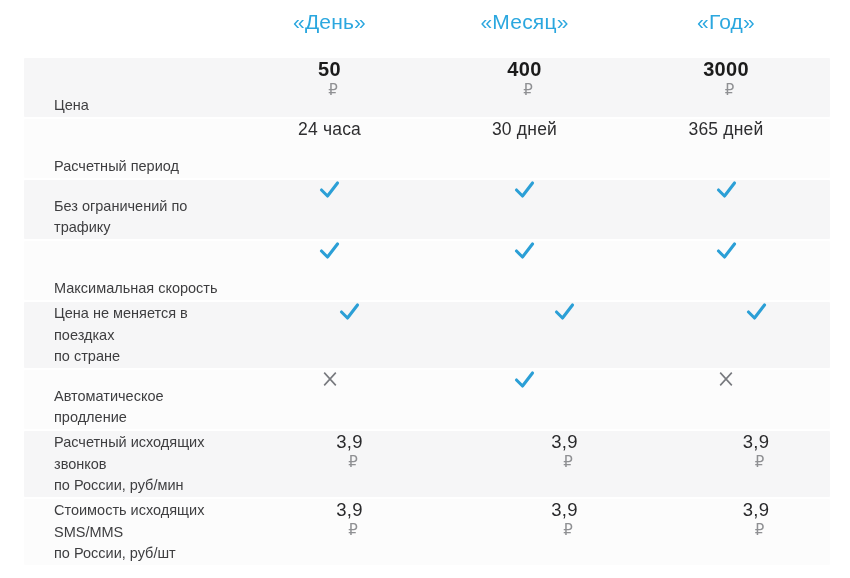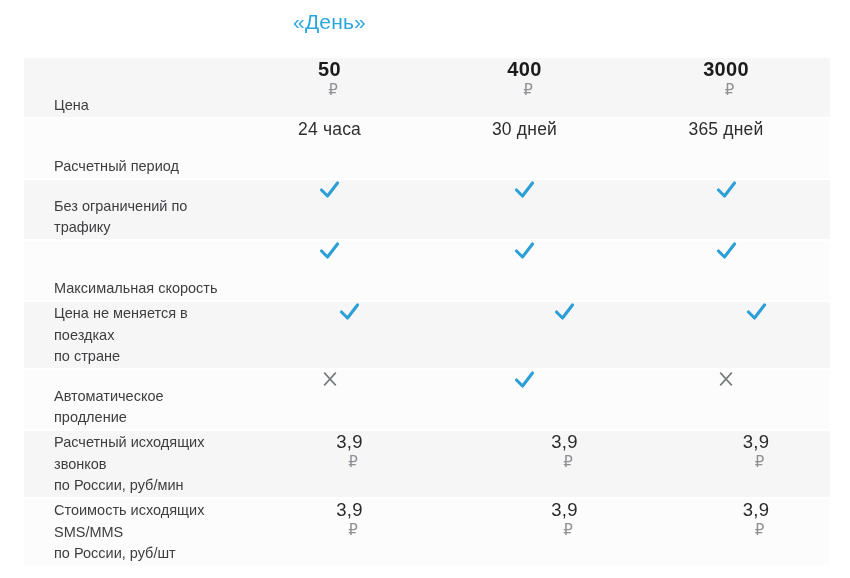--- a/index.html
+++ b/index.html
@@ -88,20 +88,22 @@
   }
 </style>
 </head>
 <body>
 
 <div class="table-wrap">
 
   <div class="header-row">
     <div class="cell"></div>
     <div class="header-cell">«День»</div>
+    <div class="header-cell">«Месяц»</div>
+    <div class="header-cell">«Год»</div>
   </div>
 
   <div id="rows">
       <div class="row odd">
         <div class="cell label-cell">
           <div>
             <span class="label-text">Цена</span>
           </div>
         </div>
         <div class="cell value-cell">

